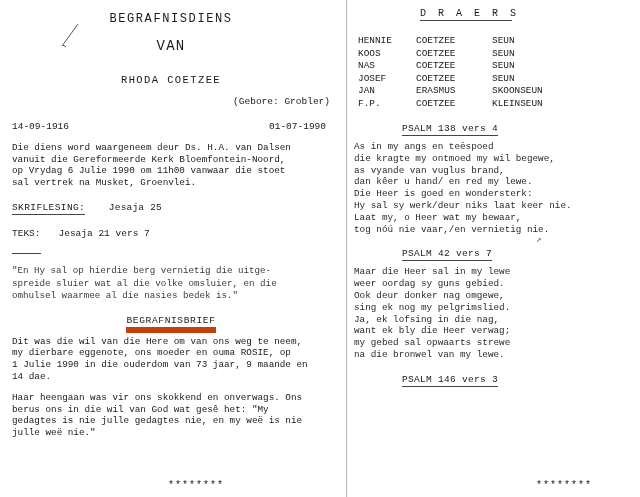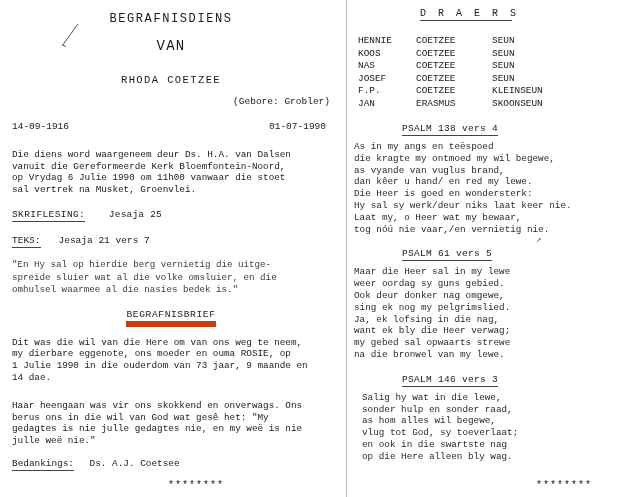--- a/index.html
+++ b/index.html
@@ -71,42 +71,42 @@
     margin-top: 10px;
   }
   .dates {
     margin-top: 14px;
     display: flex;
     justify-content: space-between;
     font-size: 9.5px;
     padding: 0 4px 0 0;
   }
   .para {
-    margin-top: 17px;
+    margin-top: 10px;
     font-size: 9.3px;
     line-height: 11.6px;
     white-space: pre-wrap;
   }
   .heading-u {
     margin-top: 14px;
     font-size: 9.5px;
     letter-spacing: 0.4px;
     display: inline-block;
     border-bottom: 1px solid #444;
     padding-bottom: 1px;
   }
   .row-label {
     margin-top: 13px;
     font-size: 9.5px;
     display: flex;
     gap: 18px;
   }
   .row-label .lbl {
     border-bottom: 1px solid #444;
-    padding-bottom: 1px;
+    padding-bottom: 14px;
   }
   .quote {
     margin-top: 11px;
     font-size: 9.2px;
     line-height: 12.5px;
     white-space: pre-wrap;
     color: #2a2a2a;
   }
   .center-head {
     margin-top: 12px;
@@ -248,24 +248,20 @@
 
     <div class="para">Dit was die wil van die Here om van ons weg te neem,
 my dierbare eggenote, ons moeder en ouma ROSIE, op
 1 Julie 1990 in die ouderdom van 73 jaar, 9 maande en
 14 dae.</div>
     <div class="para">Haar heengaan was vir ons skokkend en onverwags. Ons
 berus ons in die wil van God wat gesê het: "My
 gedagtes is nie julle gedagtes nie, en my weë is nie
 julle weë nie."</div>
 
-    <div class="bedank">
-      <span class="u">Bedankings:</span>
-      <span style="margin-left:10px;">Ds. A.J. Coetsee</span>
-    </div>
 
     <div class="stars-left">********</div>
   </div>
 
   <div class="divider"></div>
 
   <div class="col-right">
     <div class="draers">D R A E R S</div>
     <div class="draers-underline"></div>
 
@@ -285,63 +281,57 @@
           <td class="c1">NAS</td>
           <td class="c2">COETZEE</td>
           <td>SEUN</td>
         </tr>
         <tr>
           <td class="c1">JOSEF</td>
           <td class="c2">COETZEE</td>
           <td>SEUN</td>
         </tr>
         <tr>
-          <td class="c1">F.P.</td>
-          <td class="c2">COETZEE</td>
-          <td>KLEINSEUN</td>
-        </tr>
-        <tr>
           <td class="c1">JAN</td>
           <td class="c2">ERASMUS</td>
           <td>SKOONSEUN</td>
+        </tr>
+        <tr>
+          <td class="c1">F.P.</td>
+          <td class="c2">COETZEE</td>
+          <td>KLEINSEUN</td>
         </tr>
       </tbody>
     </table>
 
     <div class="psalm-head">
       <span>PSALM 138 vers 4</span>
     </div>
     <div class="psalm-body">As in my angs en teëspoed
 die kragte my ontmoed my wil begewe,
 as vyande van vuglus brand,
 dan kêer u hand/ en red my lewe.
 Die Heer is goed en wondersterk:
 Hy sal sy werk/deur niks laat keer nie.
 Laat my, o Heer wat my bewaar,
 tog nóú nie vaar,/en vernietig nie.</div>
 
     <div class="scribble">↗</div>
 
     <div class="psalm-head">
-      <span>PSALM 61 vers 5</span>
+      <span>PSALM 42 vers 7</span>
     </div>
     <div class="psalm-body">Maar die Heer sal in my lewe
 weer oordag sy guns gebied.
 Ook deur donker nag omgewe,
 sing ek nog my pelgrimslied.
 Ja, ek lofsing in die nag,
 want ek bly die Heer verwag;
 my gebed sal opwaarts strewe
 na die bronwel van my lewe.</div>
 
     <div class="psalm-head">
       <span>PSALM 146 vers 3</span>
     </div>
-    <div class="psalm-body indent-1">Salig hy wat in die lewe,
-sonder hulp en sonder raad,
-as hom alles wil begewe,
-vlug tot God, sy toeverlaat;
-en ook in die swartste nag
-op die Here alleen bly wag.</div>
 
     <div class="stars-right">********</div>
   </div>
 </div>
 
 </body></html>

